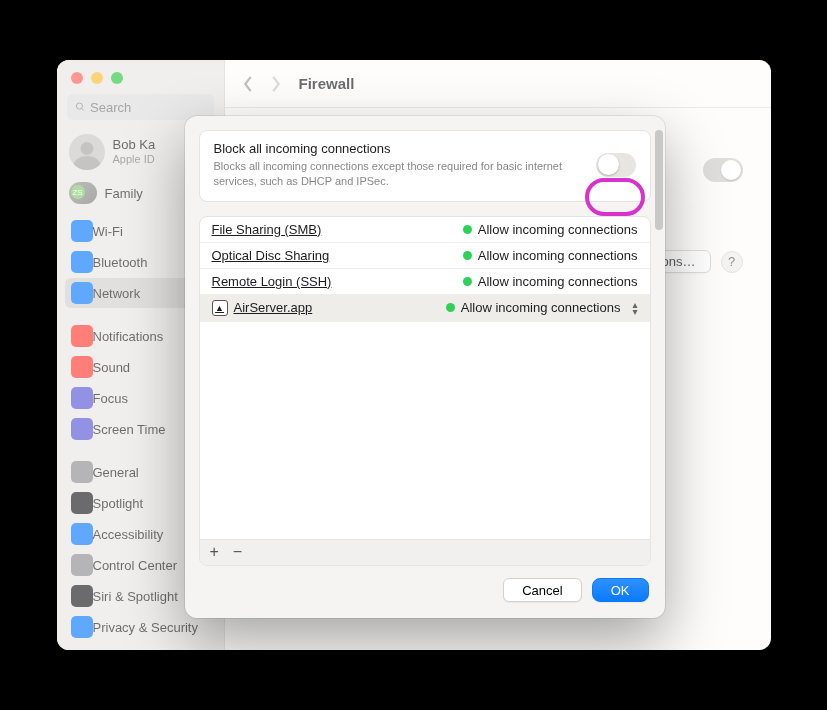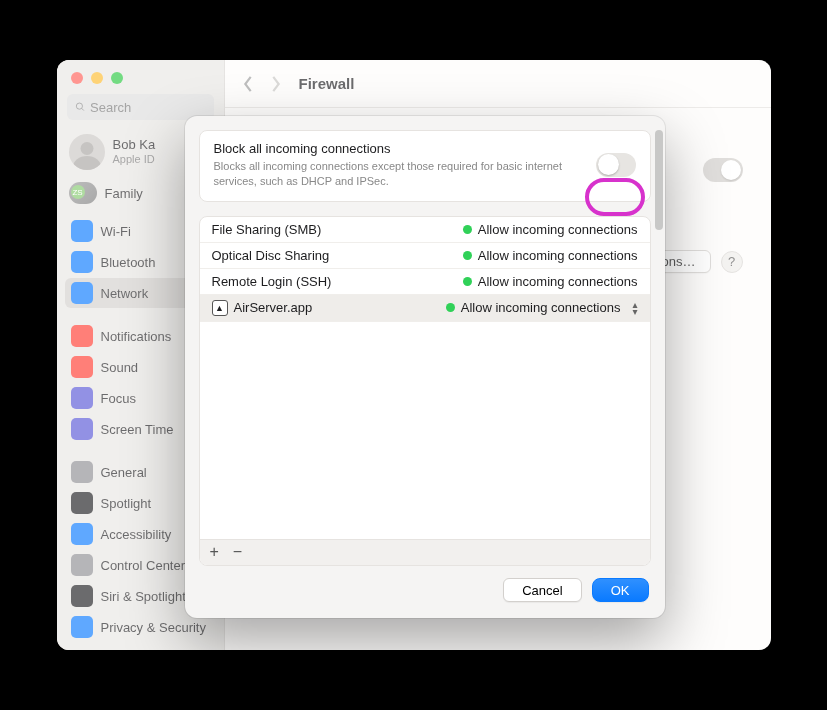--- a/index.html
+++ b/index.html
@@ -79,21 +79,21 @@
   .family-badge {
     width:28px;height:22px;border-radius:11px;
     background:linear-gradient(135deg,#9a9a9a,#7a7a7a);
     color:#cfeccb; font-size:8px;
     display:flex;align-items:center;justify-content:center;
     position:relative;
   }
   .family-badge span{ position:absolute; right:12px; top:3px; width:14px;height:14px;border-radius:50%;background:#85c96f;color:#fff;font-size:8px;display:flex;align-items:center;justify-content:center;}
   .side-list { padding: 0 8px; overflow:hidden; }
   .side-item {
-    display:flex; align-items:center; gap:8px;
+    display:flex; align-items:center; gap:0;
     padding:4px 6px; border-radius:6px;
     margin-bottom:1px;
     font-size:13px;
     white-space:nowrap;
   }
   .side-item.active { background:#d3d0cd; }
   .side-ico {
     width:22px;height:22px;border-radius:5px;
     display:flex;align-items:center;justify-content:center;
     color:#fff; flex-shrink:0;
@@ -184,21 +184,21 @@
     display:flex; flex-direction:column;
     height:350px;
   }
   .app-row {
     display:flex; align-items:center;
     padding:5px 12px;
     font-size:13px;
     border-bottom:1px solid #f0eeeb;
   }
   .app-row.selected { background:#efedea; }
-  .app-name { flex:1; display:flex; align-items:center; gap:6px; }
+  .app-name { flex:1; display:flex; align-items:center; gap:6px;text-decoration:underline; }
   .app-ico {
     width:16px;height:16px;border-radius:3px;
     background:#fff; border:1px solid #555;
     display:flex;align-items:center;justify-content:center;
     font-size:9px;
   }
   .status { display:flex; align-items:center; gap:6px; }
   .dot { width:9px;height:9px;border-radius:50%; background:#30d158; }
   .stepper { margin-left:6px; font-size:10px; color:#666; line-height:0.7; }
   .apps-footer {

